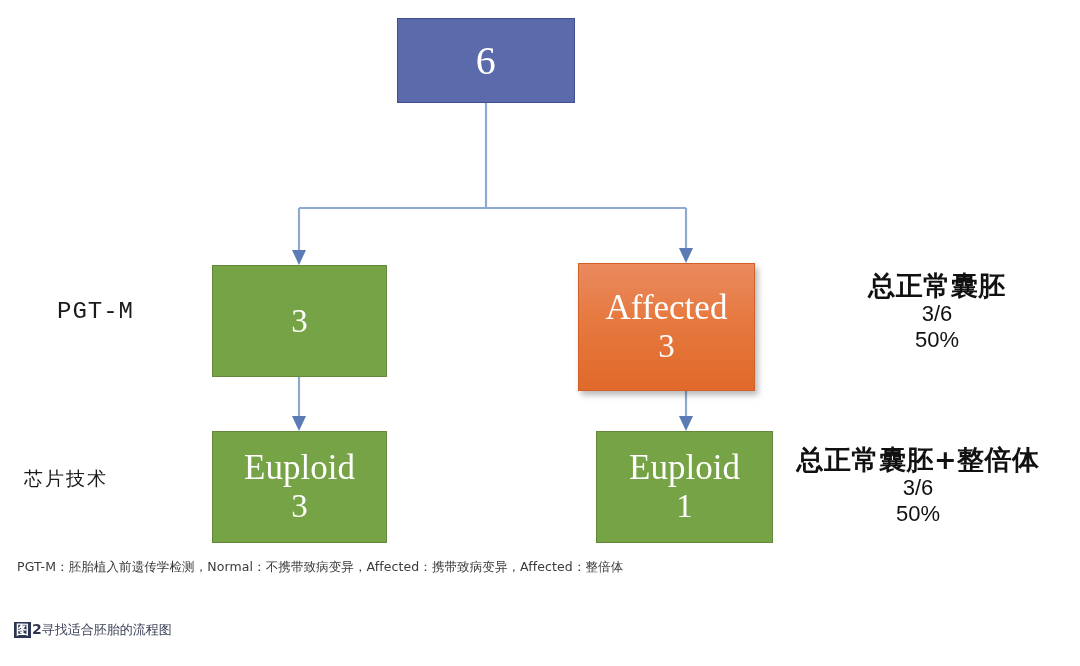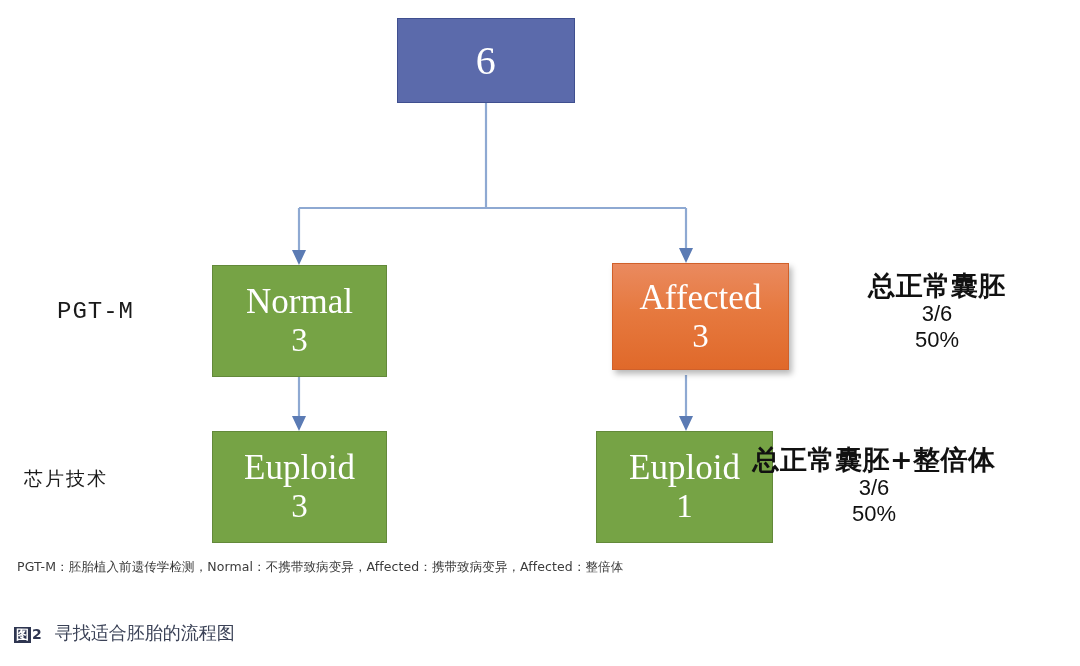--- a/index.html
+++ b/index.html
@@ -65,24 +65,24 @@
 
   .node-normal {
     left: 212px;
     top: 265px;
     width: 175px;
     height: 112px;
     background: #76a345;
     border: 1px solid #63893a;
   }
   .node-affected {
-    left: 612px;
+    left: 578px;
     top: 263px;
     width: 177px;
-    height: 107px;
+    height: 128px;
     background: linear-gradient(180deg, #ea8a5f 0%, #e6793f 45%, #e0692a 100%);
     border: 1px solid #d0602a;
     box-shadow: 3px 4px 6px rgba(0,0,0,0.28);
   }
   .node-euploid-left {
     left: 212px;
     top: 431px;
     width: 175px;
     height: 112px;
     background: #76a345;
@@ -154,21 +154,21 @@
     display: block;
     font-family: Liberation Sans, sans-serif;
     font-size: 22px;
   }
   .annotation-top {
     left: 812px;
     top: 270px;
     width: 250px;
   }
   .annotation-bottom {
-    left: 724px;
+    left: 768px;
     top: 444px;
     width: 300px;
   }
 
   
   .footnote {
     position: absolute;
     left: 17px;
     top: 559px;
     font-family: "DejaVu Sans", sans-serif;
@@ -198,23 +198,22 @@
     padding: 1px 2px;
     line-height: 1.05;
   }
   .caption .caption-num {
     font-weight: bold;
     color: #2e3550;
     margin-left: 1px;
     font-size: 14px;
   }
   .caption .caption-text {
-    margin-left: 13px;
     color: #3b4257;
-    font-size: 18px;
+    font-size: 13px;
   }
 </style>
 </head>
 <body>
 
 <div id="figure-canvas">
 
   <svg id="connectors" viewBox="0 0 1080 666" width="1080" height="666">
 
     <path d="M486,103 L486,208" stroke="#8ea9d2" stroke-width="2.2" fill="none"></path>
@@ -232,21 +231,20 @@
 
     <path d="M686,375 L686,418" stroke="#8ea9d2" stroke-width="2.2" fill="none"></path>
     <polygon points="686,431 679,416 693,416" fill="#5b7bb4"></polygon>
   </svg>
 
   <div class="node node-root">
     <span class="node-title">6</span>
   </div>
 
   <div class="node node-normal">
-    <span class="node-title">Normal</span>
     <span class="node-count">3</span>
   </div>
 
   <div class="node node-affected">
     <span class="node-title">Affected</span>
     <span class="node-count">3</span>
   </div>
 
   <div class="node node-euploid-left">
     <span class="node-title">Euploid</span>

